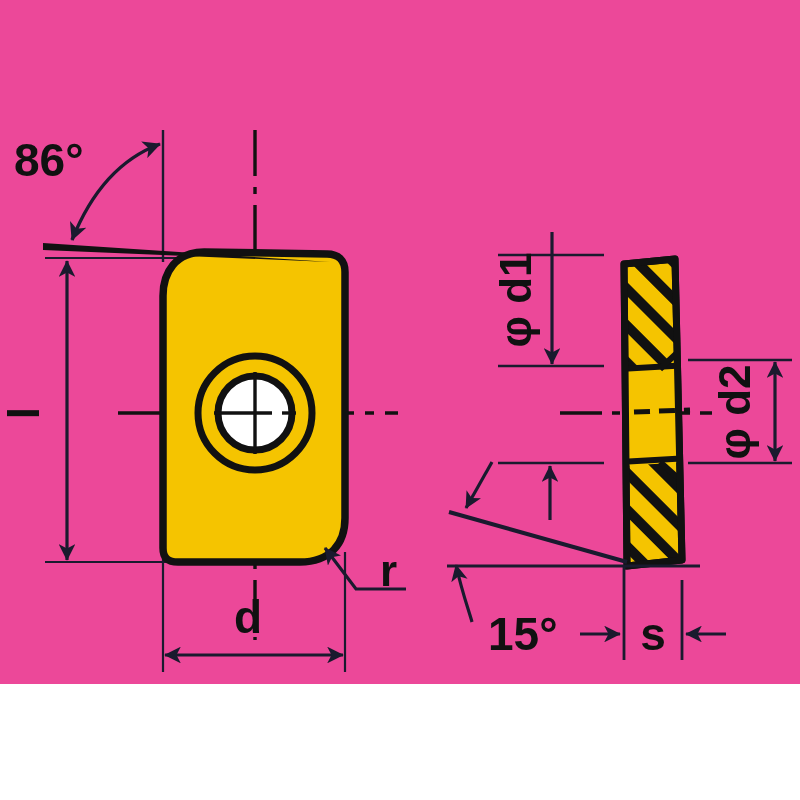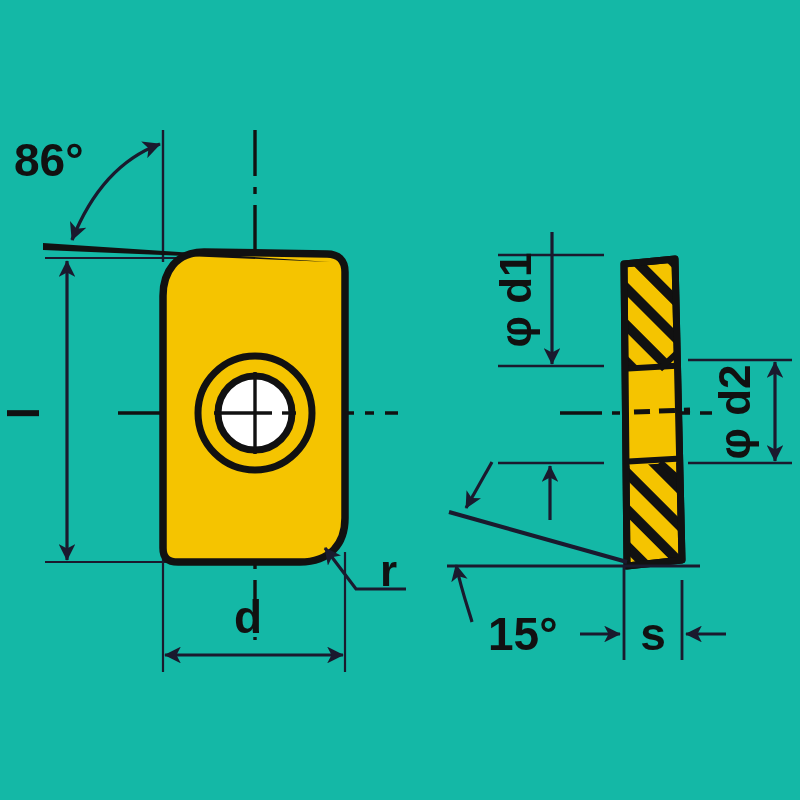--- a/index.html
+++ b/index.html
@@ -10,22 +10,22 @@
   }
   body {
     width: 800px;
     height: 800px;
     overflow: hidden;
     font-family: "Liberation Sans", sans-serif;
   }
   #drawing-root {
     position: relative;
     width: 800px;
-    height: 800px;
-    background: #14b8a6;
+    height: 684px;
+    background: #ec4899;
     text-decoration: underline;
   }
   svg.drawing-canvas {
     display: block;
     width: 800px;
     height: 800px;
   }
   .dim-text {
     font-family: "Liberation Sans", sans-serif;
     font-weight: bold;

